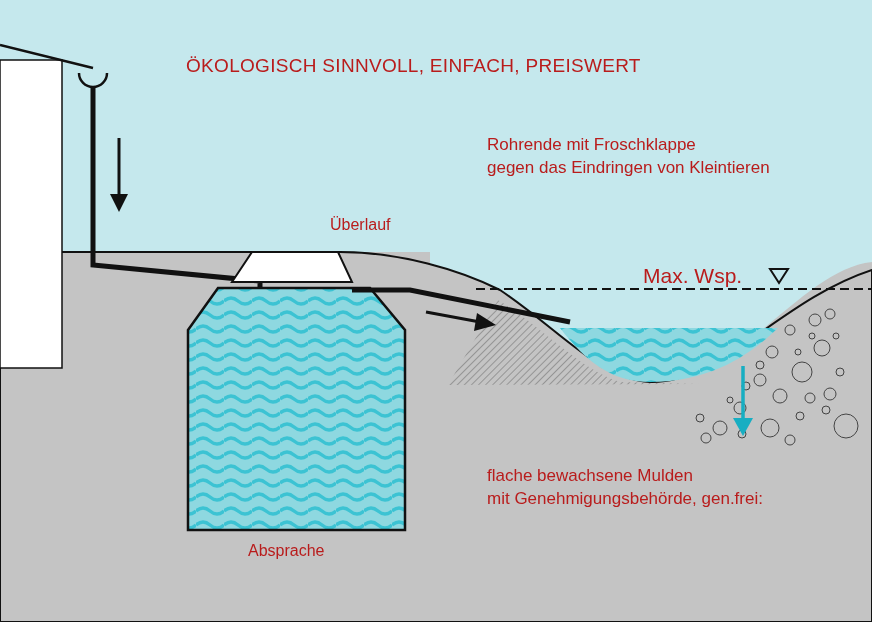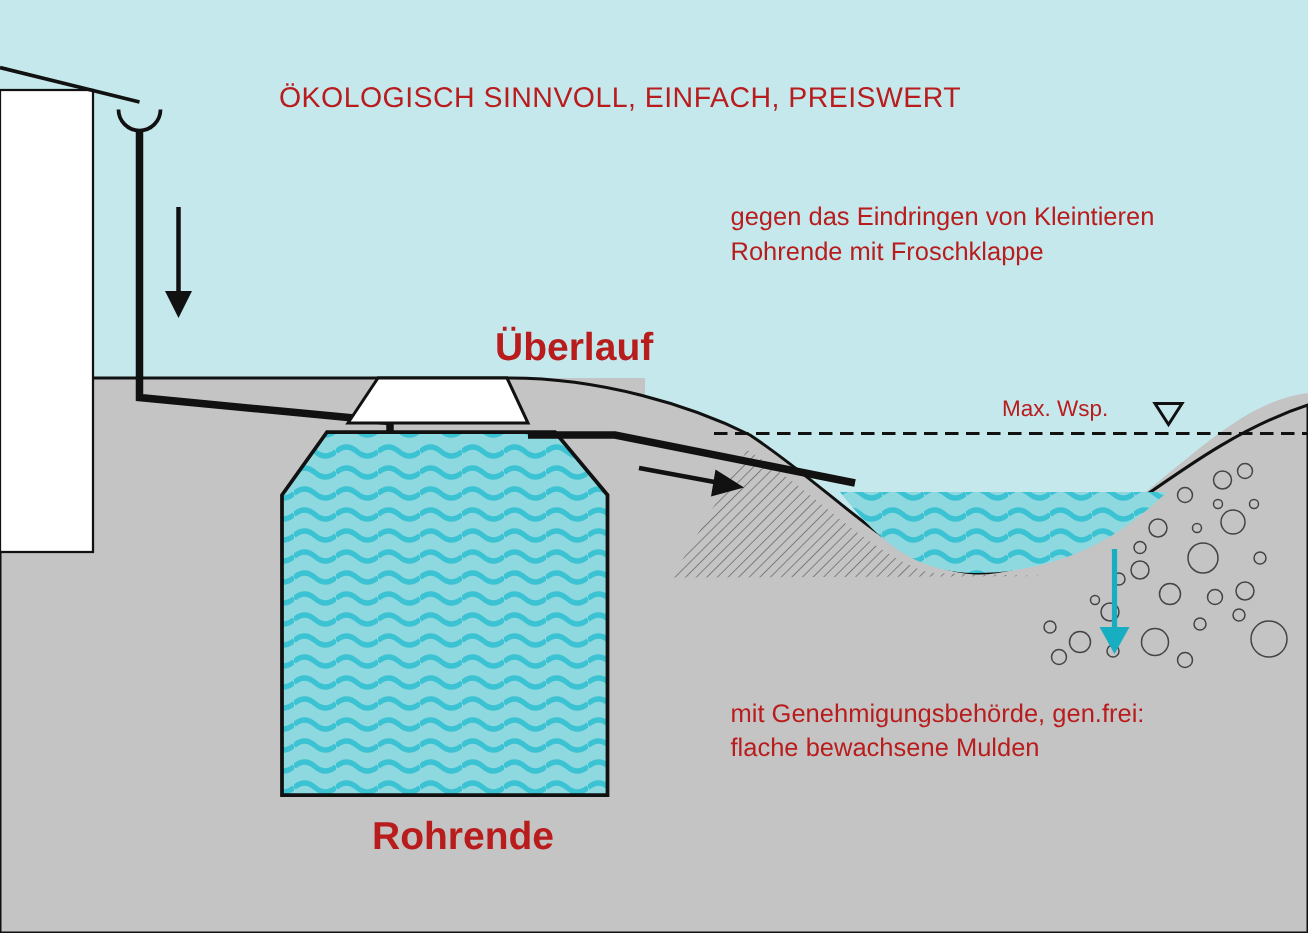--- a/index.html
+++ b/index.html
@@ -1,26 +1,26 @@
 <!DOCTYPE html>
 <html><head>
 <meta charset="utf-8">
 <style>
   html,body{margin:0;padding:0;}
   body{width:872px;height:622px;overflow:hidden;background:#c4c4c4;position:relative;font-family:"Liberation Sans",sans-serif;}
   #diagram{position:absolute;left:0;top:0;width:872px;height:622px;}
   .lbl{position:absolute;color:#b91c1c;font-family:"Liberation Sans",sans-serif;white-space:nowrap;}
   .title{left:186px;top:55px;font-size:19px;letter-spacing:0.3px;}
-  .bold{font-weight:bold;font-size:26px;}
+  .bold{font-weight:normal;font-size:16px;}
   .ueberlauf{left:330px;top:216px;}
   .zisterne{left:248px;top:542px;}
   .note{font-size:17px;line-height:23px;white-space:normal;}
   .note1{left:487px;top:133px;width:380px;}
   .note2{left:487px;top:464px;width:380px;}
-  .maxwsp{left:668px;top:264px;font-size:15px;}
+  .maxwsp{left:643px;top:264px;font-size:21px;}
   .note span{display:block;}
 </style>
 </head>
 <body>
 
 <svg id="diagram" viewBox="0 0 872 622" xmlns="http://www.w3.org/2000/svg">
   <defs>
     <pattern id="waves" x="0" y="0" width="28" height="14" patternUnits="userSpaceOnUse">
       <rect width="28" height="14" fill="#8ed8e0"></rect>
       <path d="M0 7 Q7 1 14 7 T28 7" fill="none" stroke="#3cc3d3" stroke-width="3.4"></path>
@@ -98,22 +98,22 @@
     <line x1="743" y1="366" x2="743" y2="420" stroke="#17aec2" stroke-width="3.5"></line>
     <polygon points="733,418 753,418 743,436" fill="#17aec2"></polygon>
   </g>
 
   <line x1="476" y1="289" x2="872" y2="289" stroke="#111" stroke-width="2" stroke-dasharray="9,5"></line>
   <polygon points="770,269 788,269 779,283" fill="none" stroke="#111" stroke-width="2"></polygon>
 </svg>
 
 <div class="lbl title">ÖKOLOGISCH SINNVOLL, EINFACH, PREISWERT</div>
 <div class="lbl bold ueberlauf">Überlauf</div>
-<div class="lbl bold zisterne">Rohrende</div>
+<div class="lbl bold zisterne">Absprache</div>
 <div class="lbl maxwsp">Max. Wsp.</div>
 <div class="lbl note note1">
+  <span>Rohrende mit Froschklappe</span>
   <span>gegen das Eindringen von Kleintieren</span>
-  <span>Rohrende mit Froschklappe</span>
 </div>
 <div class="lbl note note2">
+  <span>flache bewachsene Mulden</span>
   <span>mit Genehmigungsbehörde, gen.frei:</span>
-  <span>flache bewachsene Mulden</span>
 </div>
 
 </body></html>

